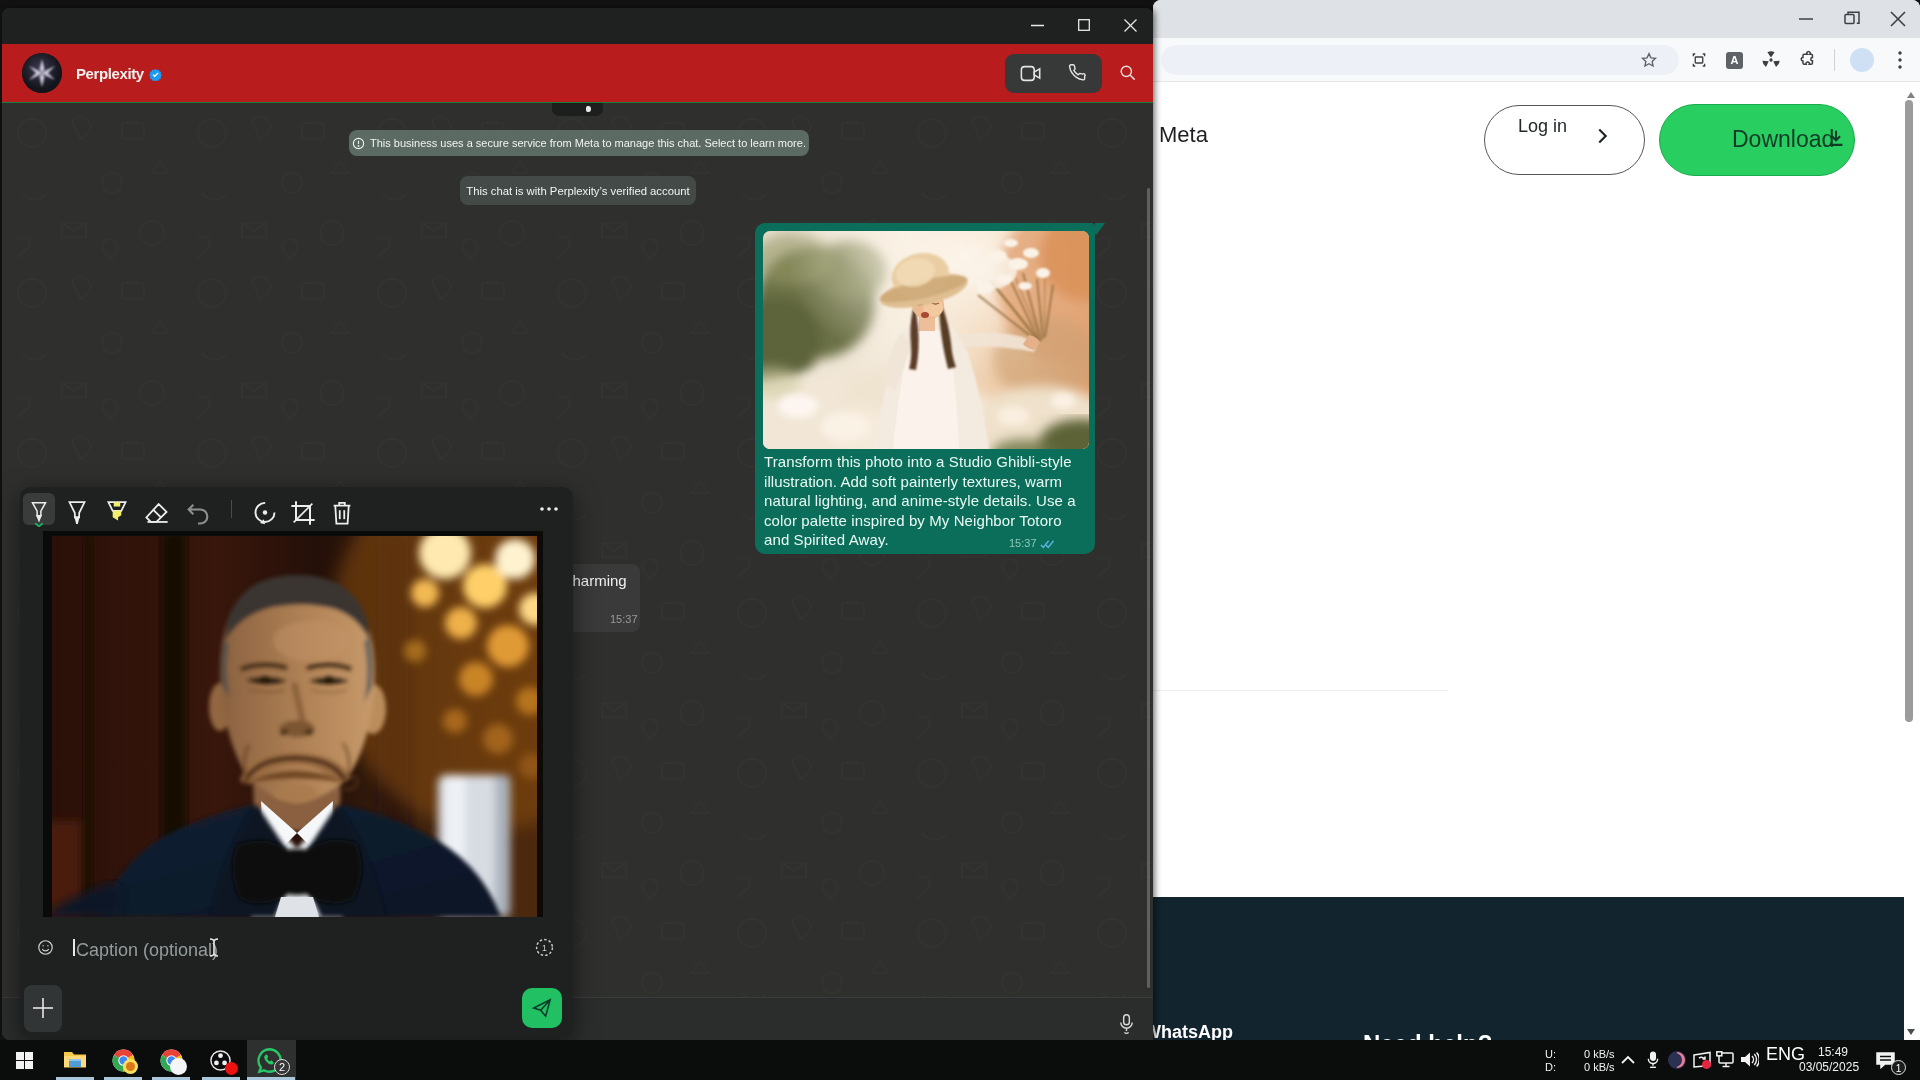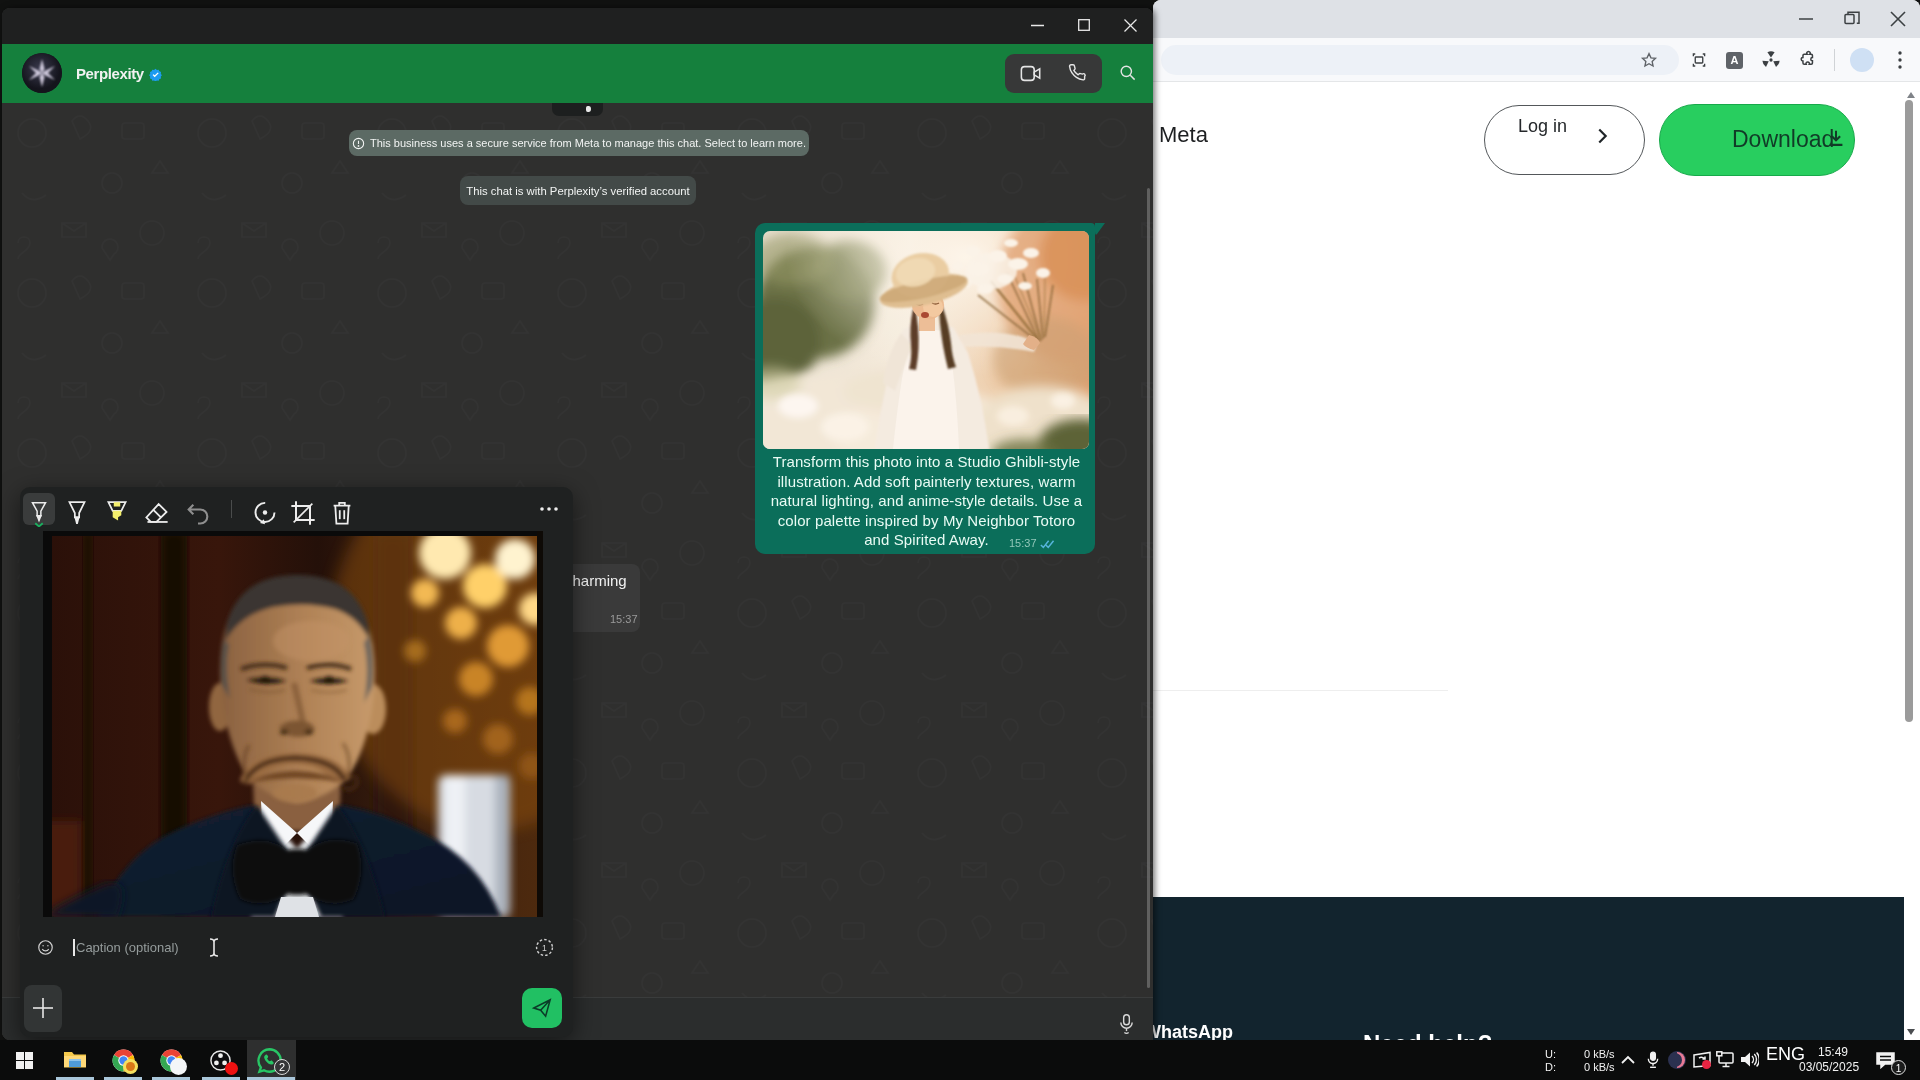--- a/index.html
+++ b/index.html
@@ -16,29 +16,29 @@
      border-bottom:1px solid #e4e6e8; }
   #br-omni { position:absolute; left:8px; top:7px; width:518px; height:30px; background:#edf1f7; border-radius:15px; }
   #br-content { position:absolute; left:0; top:82px; width:100%; height:958px; background:#fff; }
   #br-footer { position:absolute; left:0; top:897px; width:751px; height:143px; background:#12242e; overflow:hidden; }
 
   
   #wa { position:absolute; left:2px; top:8px; width:1151px; height:1032px;
      background:#2f2f2e; border-radius:8px 8px 0 8px; overflow:hidden;
      box-shadow: 2px 0 6px rgba(0,0,0,.55); }
   #wa-title { position:absolute; left:0; top:0; width:100%; height:36px; background:#1f2020; }
-  #wa-header { position:absolute; left:0; top:36px; width:100%; height:59px; background:#15803d; border-bottom:4px solid #15803d; }
+  #wa-header { position:absolute; left:0; top:36px; width:100%; height:59px; background:#b91c1c; border-bottom:1px solid #15803d; }
   #wa-chat { position:absolute; left:0; top:95px; width:100%; height:937px; }
   #wa-compose { position:absolute; left:0; top:989px; width:100%; height:43px; background:#2b2d2d; border-top:1px solid #3a3c3c; }
 
   .wctl { position:absolute; top:9px; width:46px; height:16px; display:flex; align-items:center; justify-content:center; }
 
   
   #bubble { position:absolute; left:753px; top:120px; width:340px; height:331px;
-     background:#0b6e5a; border-radius:10px 4px 10px 10px;text-align:center; }
+     background:#0b6e5a; border-radius:10px 4px 10px 10px; }
   #bubble .txt { position:absolute; left:9px; top:229px; width:325px; color:#e9fbf4;
      font-size:15px; line-height:19.6px; letter-spacing:.1px; }
   #btail { position:absolute; left:1093px; top:120px; }
 
   .syspill { position:absolute; color:#f2f4f3; font-size:12px; white-space:nowrap; display:flex;
      align-items:center; justify-content:center; border-radius:8px; }
 
   
   #editor { position:absolute; left:18px; top:479px; width:553px; height:550px;
      background:#1f2121; border-radius:10px; box-shadow:0 6px 24px rgba(0,0,0,.5); }
@@ -601,21 +601,21 @@
       </div>
 
       <svg class="abs" style="left:17px;top:47.5%;" width="0" height="0"></svg>
       <svg class="abs" style="left:17px;top:452px" width="17" height="17" viewBox="0 0 24 24" fill="none" stroke="#cfcfcf" stroke-width="1.7">
         <circle cx="12" cy="12" r="9.5"></circle>
         <circle cx="8.6" cy="9.5" r="1" fill="#cfcfcf" stroke="none"></circle>
         <circle cx="15.4" cy="9.5" r="1" fill="#cfcfcf" stroke="none"></circle>
         <path d="M7.5 14 a5 5 0 0 0 9 0"></path>
       </svg>
       <div class="abs" style="left:53px;top:452px;width:1.5px;height:17px;background:#e8e8e8"></div>
-      <div class="abs" style="left:56px;top:453px;font-size:13px;color:#959c9c">Caption (optional)</div>
+      <div class="abs" style="left:56px;top:453px;font-size:18px;color:#959c9c">Caption (optional)</div>
 
       <svg class="abs" style="left:188px;top:450px" width="12" height="21" viewBox="0 0 12 21">
         <g stroke="#e8e8e8" stroke-width="1.6" fill="none">
           <path d="M2 2 q4 0 4 3 q0 -3 4 -3 M2 19 q4 0 4 -3 q0 3 4 3 M6 4 v13"></path>
         </g>
       </svg>
 
       <svg class="abs" style="left:515px;top:451px" width="19" height="19" viewBox="0 0 24 24">
         <circle cx="12" cy="12" r="10" fill="none" stroke="#cfcfcf" stroke-width="1.8" stroke-dasharray="3.2 2.6"></circle>
         <text x="12" y="16.2" font-size="11" fill="#cfcfcf" text-anchor="middle" font-family="Liberation Sans">1</text>

